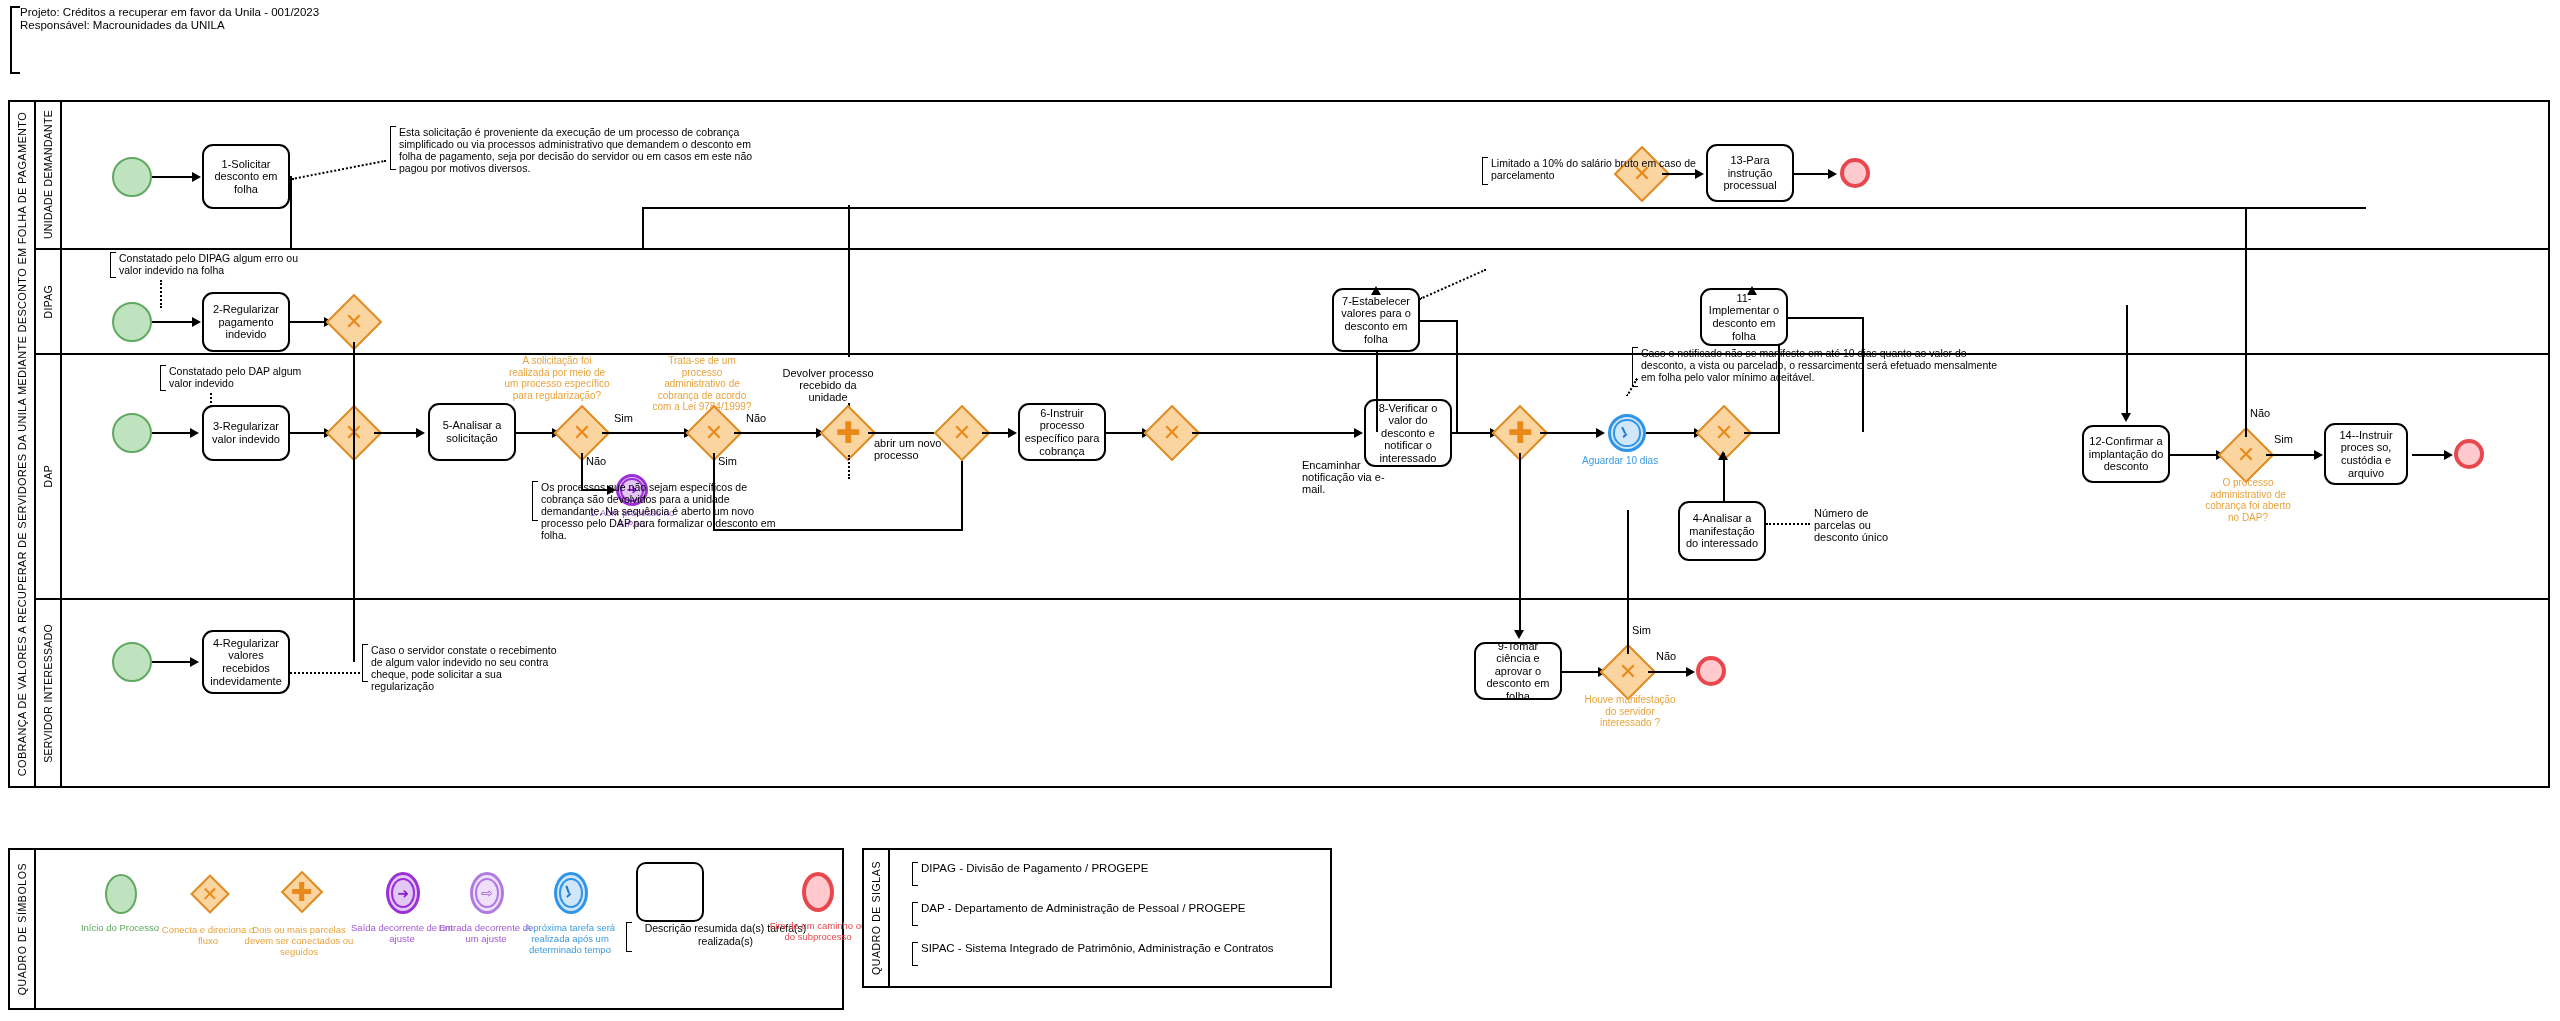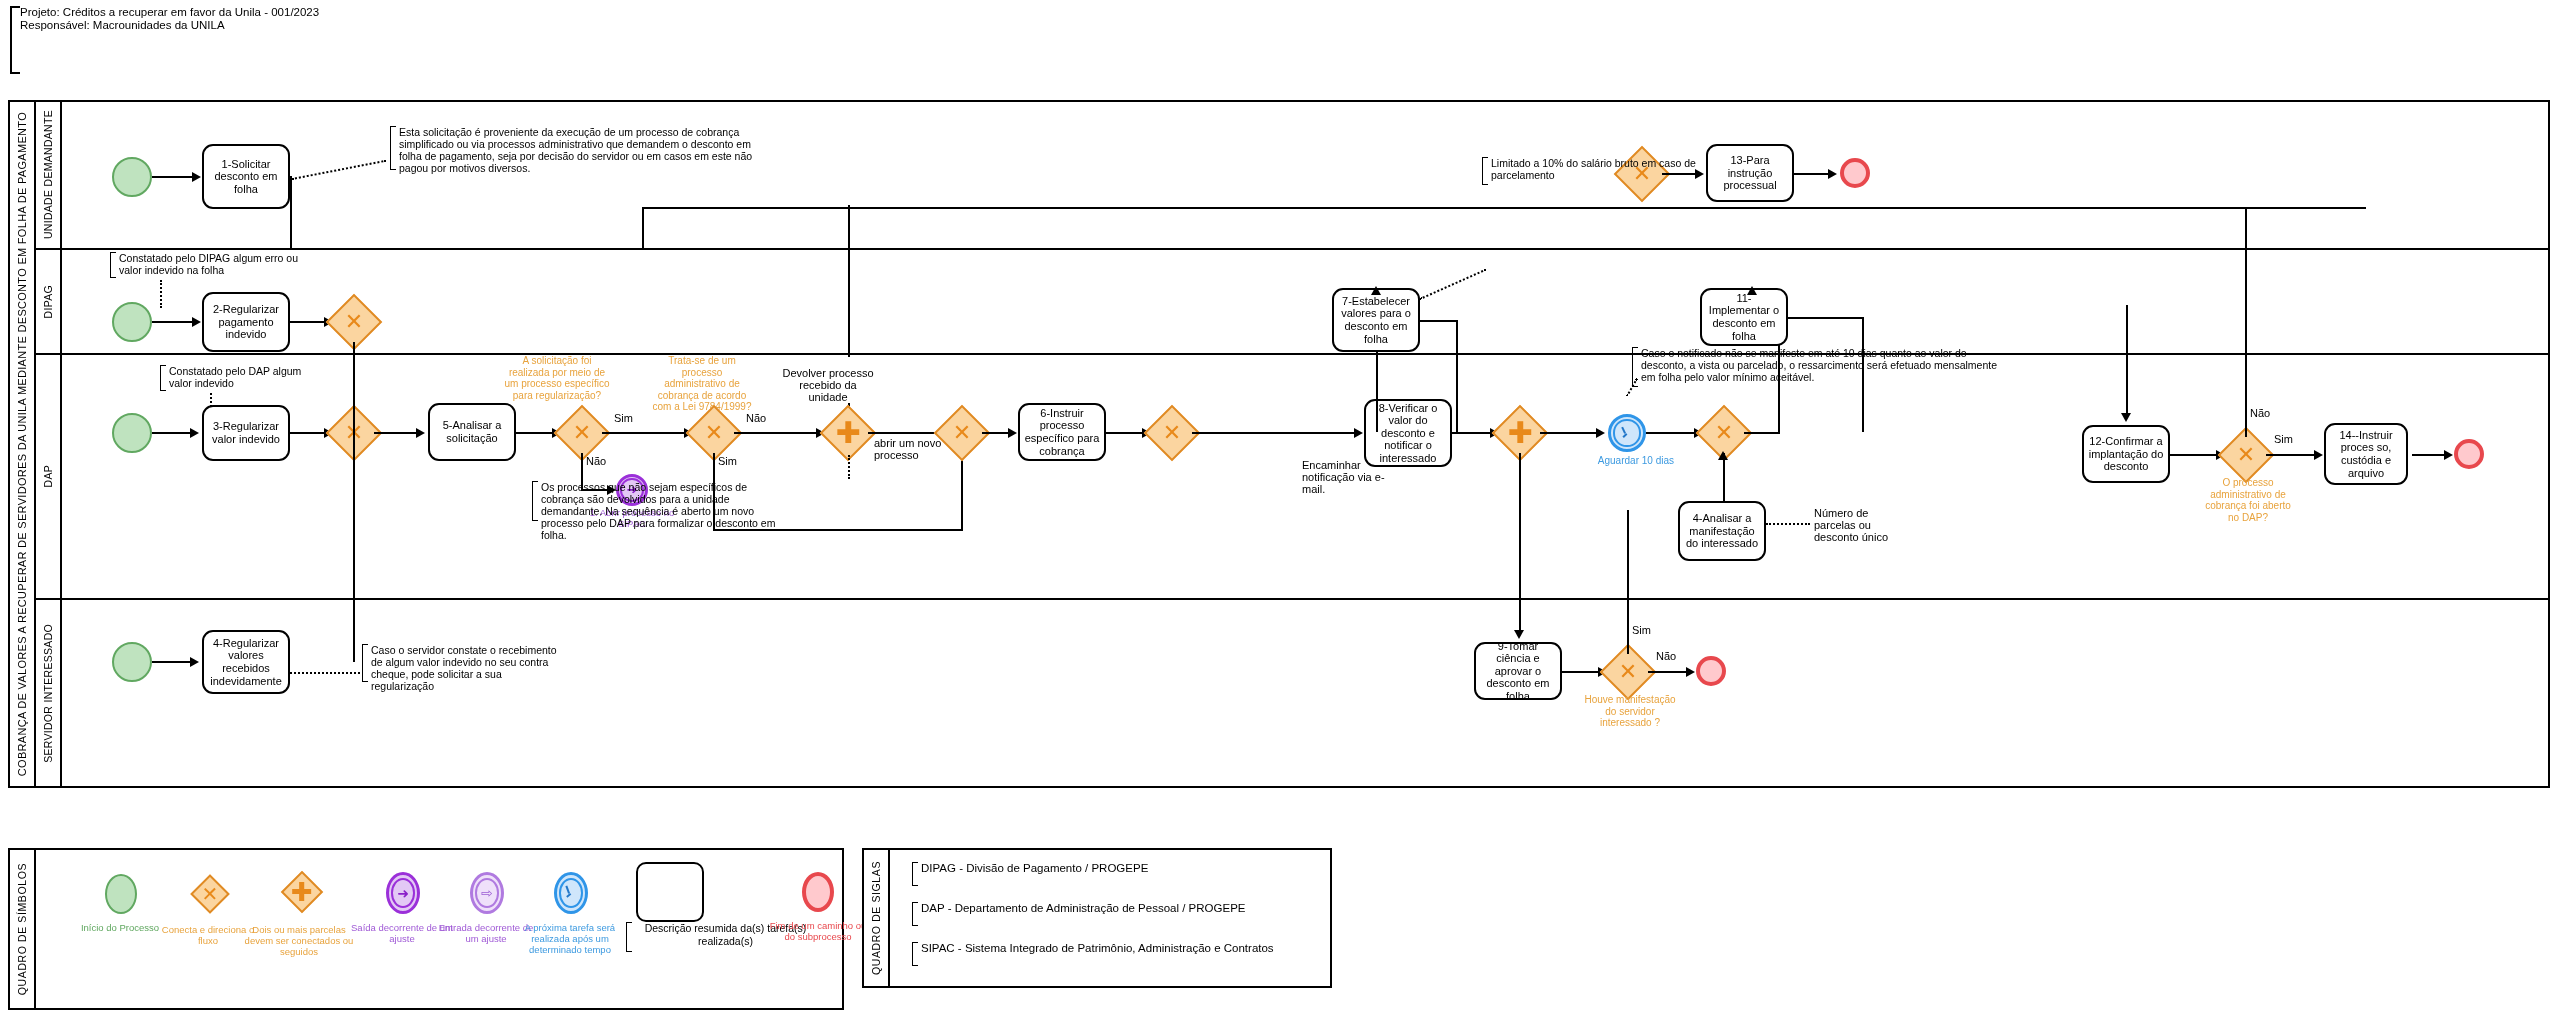--- a/index.html
+++ b/index.html
@@ -61,21 +61,21 @@
   .lnh{height:2.2px;}
   .lnv{width:2.2px;}
   .arw{position:absolute;width:0;height:0;}
   .arw-r{border-top:5px solid transparent;border-bottom:5px solid transparent;border-left:9px solid #000;}
   .arw-d{border-left:5px solid transparent;border-right:5px solid transparent;border-top:9px solid #000;}
   .arw-u{border-left:5px solid transparent;border-right:5px solid transparent;border-bottom:9px solid #000;}
   .dot{position:absolute;border-top:2.4px dotted #000;}
   
   .flbl{position:absolute;font-size:11px;line-height:12px;white-space:nowrap;}
   .gwlbl{position:absolute;font-size:10px;line-height:11.5px;text-align:center;color:#e8a33d;}
-  .evlbl{position:absolute;font-size:10px;line-height:11.5px;text-align:right;color:#3d9ae0;white-space:nowrap;}
+  .evlbl{position:absolute;font-size:10px;line-height:11.5px;text-align:left;color:#3d9ae0;white-space:nowrap;}
   .msglbl{position:absolute;font-size:9.5px;line-height:11px;text-align:center;color:#a05ad6;}
   .note{position:absolute;font-size:10.5px;line-height:12px;color:#000;}
   .note .nb{position:absolute;left:0;top:0;width:6px;height:100%;
         border-left:1.8px solid #000;border-top:1.8px solid #000;border-bottom:1.8px solid #000;
         box-sizing:border-box;}
   .note .nt{margin-left:9px;}
   
   .legend{position:absolute;border:2px solid #000;box-sizing:border-box;background:#fff;}
   .legend .ltitle{position:absolute;left:0;top:0;width:26px;height:100%;
         border-right:2px solid #000;box-sizing:border-box;display:flex;align-items:center;justify-content:center;}

